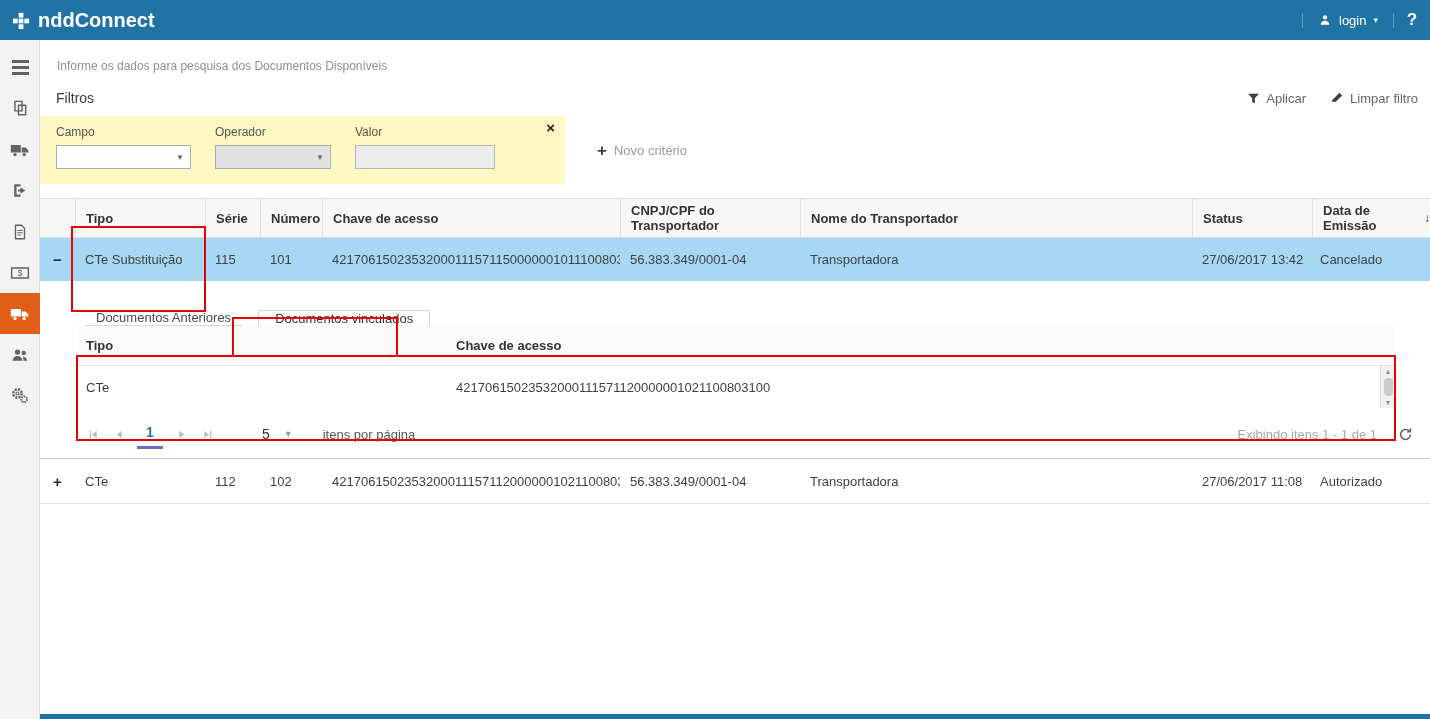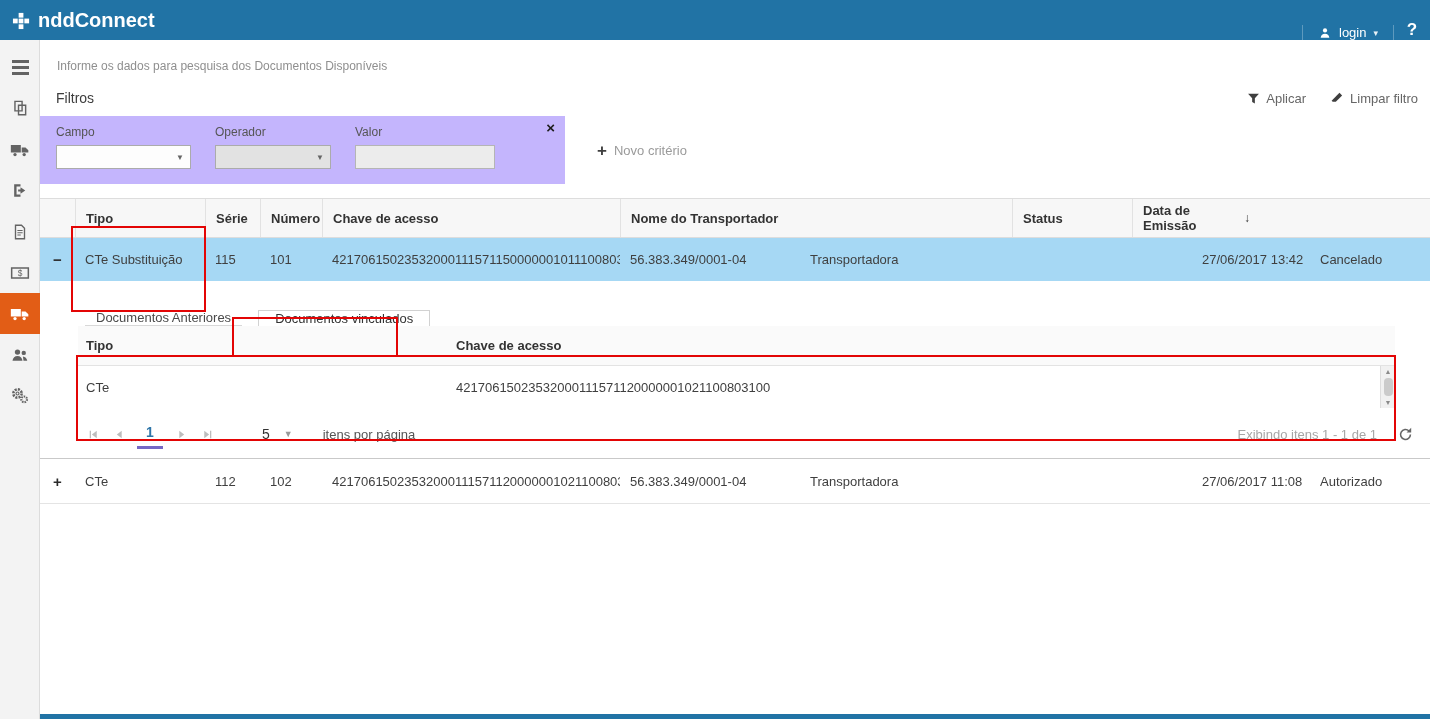--- a/index.html
+++ b/index.html
@@ -7,21 +7,21 @@
   body {
     font-family:"Liberation Sans", sans-serif;
     background:#fff; position:relative; overflow:hidden; color:#444;
   }
 
   
   .topbar { position:absolute; top:0; left:0; width:1430px; height:40px;
     background:var(--brand,#2173a5); display:flex; align-items:center; color:#fff; z-index:10; }
   .brand { display:flex; align-items:center; gap:7px; padding-left:12px; cursor:pointer; }
   .brand-text { font-size:20px; font-weight:bold; color:#fff; }
-  .topbar-right { margin-left:auto; display:flex; height:100%; align-items:flex-end; }
+  .topbar-right { margin-left:auto; display:flex; height:100%; align-items:center; }
   .login { display:flex; align-items:center; gap:7px; padding:0 15px;
     border-left:1px solid rgba(255,255,255,.28); border-right:1px solid rgba(255,255,255,.28);
     font-size:13px; cursor:pointer; }
   .login .chev { font-size:9px; opacity:.9; }
   .help { width:36px; display:flex; align-items:center; justify-content:center;
     font-size:17px; font-weight:bold; cursor:pointer; }
 
   
   .sidebar { position:absolute; top:40px; left:0; width:40px; height:679px;
     background:#f3f3f3; border-right:1px solid #dcdcdc; padding-top:7px; z-index:5; }
@@ -39,21 +39,21 @@
   .page-subtitle { margin-top:7px; font-size:12px; line-height:14px; color:#8f8f8f; padding-left:1px; }
 
   .filters-bar { margin-top:10px; height:30px; display:flex; align-items:center;
     padding:0 12px 0 16px; }
   .filters-title { font-size:14px; color:#3d3d3d; }
   .filters-actions { margin-left:auto; display:flex; align-items:center; gap:24px; }
   .filter-action { display:flex; align-items:center; gap:6px; font-size:13px; color:#666; cursor:pointer; }
   .filter-action svg { color:#3f3f3f; }
 
   .filter-zone { margin-top:3px; height:68px; display:flex; align-items:stretch; }
-  .filter-panel { width:525px; background:#c4b5fd; padding:9px 14px 0 16px; position:relative; }
+  .filter-panel { width:525px; background:#fef9c3; padding:9px 14px 0 16px; position:relative; }
   .filter-fields { display:flex; gap:24px; }
   .ffield label { display:block; font-size:12px; color:#555; margin-bottom:6px; }
   .fselect { height:24px; background:#fdfdfd; border:1px solid #ababab; display:flex;
     align-items:center; justify-content:flex-end; padding:0 6px; cursor:pointer; }
   .fselect .arr { font-size:8px; color:#666; }
   .campo-select { width:135px; }
   .operador-select { width:116px; background:#e2e2e2; }
   .valor-input { width:140px; height:24px; background:#ececec; border:1px solid #b5b5b5; padding:0 6px; font-size:12px; font-family:inherit; }
   .panel-close { position:absolute; top:5px; right:10px; font-size:15px; font-weight:bold;
     color:#1c1c1c; line-height:14px; cursor:pointer; }
@@ -277,20 +277,23 @@
         </div>
       <div class="gh-cell col-serie">
           <span>Série</span>
         </div>
       <div class="gh-cell col-num">
           <span>Número</span>
         </div>
       <div class="gh-cell col-chave">
           <span>Chave de acesso</span>
         </div>
+      <div class="gh-cell col-cnpj">
+          <span>CNPJ/CPF do Transportador</span>
+        </div>
       <div class="gh-cell col-nome">
           <span>Nome do Transportador</span>
         </div>
       <div class="gh-cell col-status">
           <span>Status</span>
         </div>
       <div class="gh-cell col-data">
         <span>Data de Emissão</span>
         <span class="sort-arrow">↓</span>
       </div>

